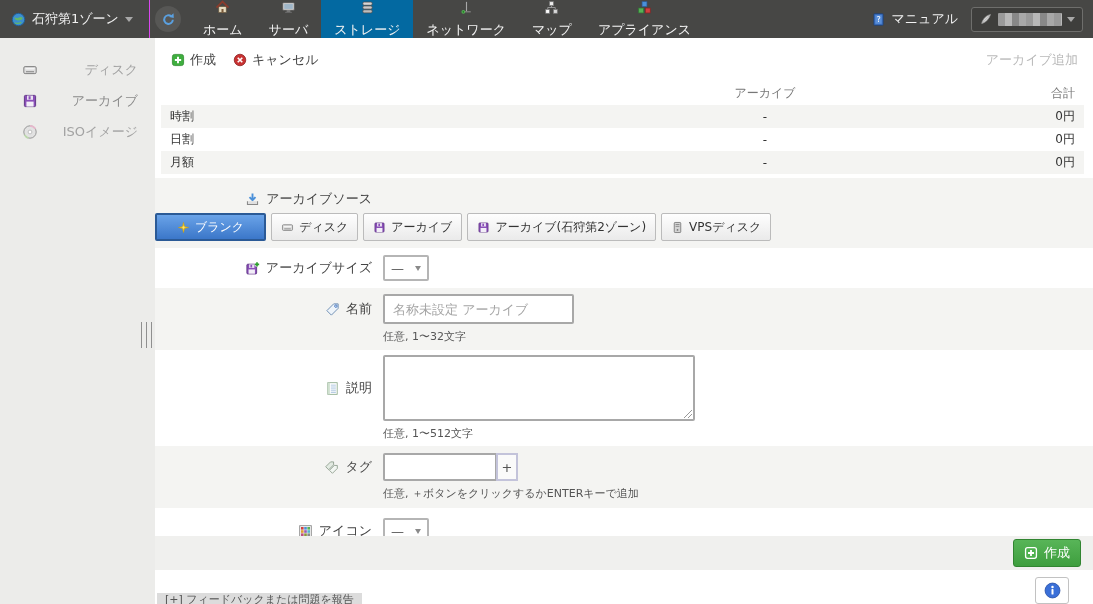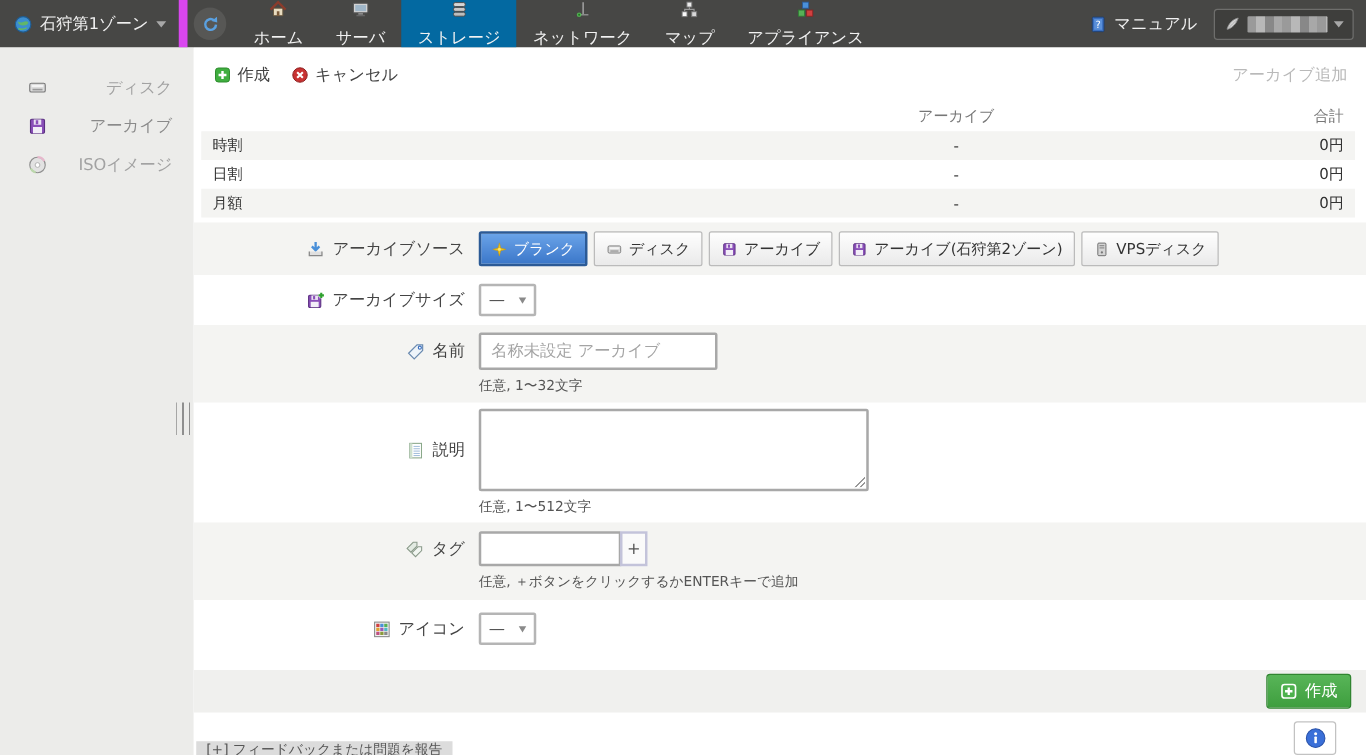--- a/index.html
+++ b/index.html
@@ -3,21 +3,21 @@
 <meta charset="utf-8">
 <style>
   * { margin:0; padding:0; box-sizing:border-box; }
   html,body { width:1093px; height:604px; overflow:hidden; }
   body { font-family:"DejaVu Sans","Liberation Sans",sans-serif; background:#fff; }
   .page { position:relative; width:1093px; height:604px; background:#fff; }
 
   
   header { height:38px; background:#474745; display:flex; align-items:center; color:#ece025; }
   .zone { width:150px; height:100%; display:flex; align-items:center; gap:6px; padding-left:11px;
-          border-right:7px solid #d946ef; color:#f0f0f0; font-size:13px; cursor:pointer; }
+          border-right:1px solid #d946ef; color:#f0f0f0; font-size:13px; cursor:pointer; }
   .caret-down { width:0; height:0; border-left:4px solid transparent; border-right:4px solid transparent; border-top:5px solid #a8a8a8; }
   .refresh-btn { width:26px; height:26px; border-radius:50%; background:#575755; border:none;
                  display:flex; align-items:center; justify-content:center; margin:0 9px 0 5px; cursor:pointer; }
   nav { display:flex; height:100%; align-items:stretch; }
   .nav-item { display:flex; align-items:center; gap:6px; padding:0 13px; font-size:13px; color:#f2f2f2; cursor:pointer;flex-direction:column; }
   .nav-item.active { background:#0369a1; }
   .hdr-right { margin-left:auto; display:flex; align-items:center; }
   .manual { display:flex; align-items:center; gap:5px; font-size:13px; color:#f2f2f2; cursor:pointer; }
   .account { width:112px; height:25px; margin:0 10px 0 13px; padding:0 7px; border:1px solid #6e6e6c; border-radius:3px;
              background:#3e3e3c; display:flex; align-items:center; gap:5px; cursor:pointer; }
@@ -49,31 +49,31 @@
   .p-total { width:120px; text-align:right; }
   .p-row.shade { background:#f4f4f2; }
 
   
   .form { margin-top:4px; font-size:13px; color:#444; }
   .f-row { display:flex; }
   .f-row.shade { background:#f4f4f2; }
   .f-label { width:228px; flex:none; display:flex; align-items:center; justify-content:flex-end; gap:6px; padding-right:11px; }
   .f-ctrl { flex:1; }
   .hint { font-size:11px; color:#555; margin-top:5px; }
-  .r-src { padding:7px 0; }   .r-src .f-label{height:28px;}
+  .r-src { padding:7px 0;flex-direction:column; }   .r-src .f-label{height:28px;}
   .r-size { padding:7px 0; }  .r-size .f-label{height:26px;}
   .r-name { padding:6px 0; }  .r-name .f-label{height:30px;}
   .r-desc { padding:5px 0; }  .r-desc .f-label{height:66px;}
   .r-tag { padding:7px 0; }   .r-tag .f-label{height:28px;}
   .r-icon { padding:10px 0; } .r-icon .f-label{height:26px;}
 
   .src-btns { display:flex; gap:5px; }
   .src-btn { height:28px; display:flex; align-items:center; gap:5px; padding:0 9px; border:1px solid #bbb; border-radius:2px;
              background:linear-gradient(#fefefe,#eaeaea); font-size:12px; color:#333; cursor:pointer; font-family:inherit; }
-  .src-btn.selected { border:2px solid #2b5a96; background:linear-gradient(#6aa3e8,#3b77c9); color:#fff; padding:0 8px; }
+  .src-btn.selected { border:2px solid #2b5a96; background:linear-gradient(#6aa3e8,#3b77c9); color:#fff; padding:0 20px; }
 
   .select-box { width:46px; height:26px; border:2px solid #b5b5b5; border-radius:2px; background:#fff; color:#555;
                 display:flex; align-items:center; justify-content:space-between; padding:0 6px; font-size:13px; cursor:pointer; font-family:inherit; }
   .select-box .caret-down { border-top-color:#8a8a8a; border-left-width:3.5px; border-right-width:3.5px; }
 
   .text-input { width:191px; height:30px; border:2px solid #a8a8a8; border-radius:2px; padding:0 8px; font-size:13px; color:#333; font-family:inherit; background:#fff; }
   .text-input::placeholder { color:#a4a4a4; opacity:1; }
   .ta-wrap { position:relative; width:312px; }
   .textarea { width:312px; height:66px; border:2px solid #a8a8a8; border-radius:2px; resize:none; padding:4px 7px; font-size:13px; font-family:inherit; background:#fff; display:block; }
   .resize-corner { position:absolute; right:3px; bottom:3px; width:10px; height:10px; pointer-events:none;

